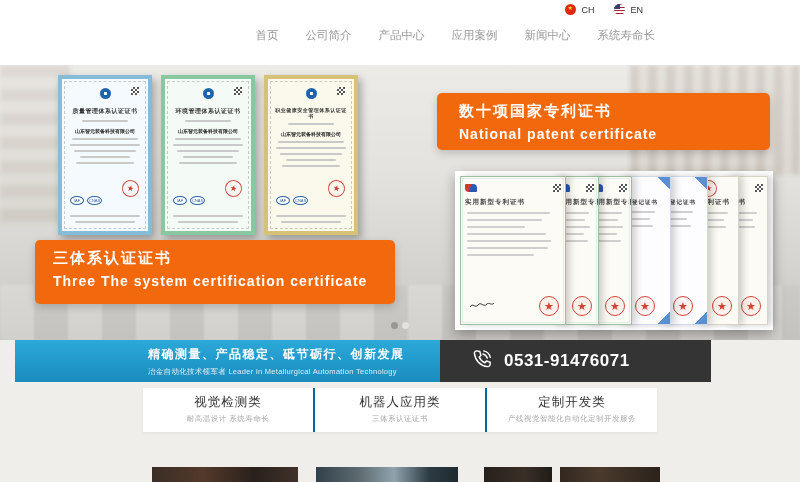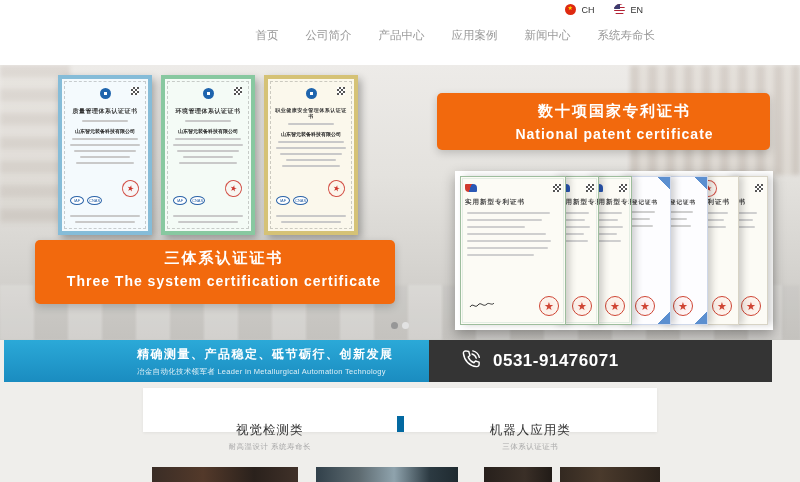--- a/index.html
+++ b/index.html
@@ -52,21 +52,21 @@
   .badge { min-width:14px; height:9px; border:1px solid #2a63a8; border-radius:50%;
            font-size:4px; color:#2a63a8; line-height:8px; text-align:center; padding:0 1px; background:#fff; }
   .cert-seal { position:absolute; right:9px; bottom:34px; width:17px; height:17px; border-radius:50%;
                border:1px solid rgba(205,55,45,.85); color:#cd372d; font-size:8px; line-height:16px;
                text-align:center; transform:rotate(12deg); background:rgba(255,235,230,.25); }
   .cert-seal::after { content:"★"; }
   .cert-foot { position:absolute; left:8px; right:8px; bottom:8px; }
 
   
   .banner { position:absolute; background:#f2690d; border-radius:5px; color:#fff;
-            box-shadow:0 3px 8px rgba(0,0,0,.18);text-align:center; }
+            box-shadow:0 3px 8px rgba(0,0,0,.18); }
   .banner-patent { left:437px; top:28px; width:333px; height:57px; padding:9px 0 0 22px; }
   .banner-cert   { left:35px;  top:175px; width:360px; height:64px; padding:9px 0 0 18px; }
   .banner-title { font-size:15px; font-weight:bold; letter-spacing:2px; }
   .banner-sub { font-size:14px; font-weight:bold; letter-spacing:1px; margin-top:5px; }
 
   
   .patent-card { position:absolute; left:455px; top:106px; width:318px; height:159px; background:#fff;
                  box-shadow:0 5px 12px rgba(0,0,0,.3); padding:5px; display:flex; align-items:stretch; }
   .pat { position:relative; height:100%; background:#fcfbf5; border:1px solid #d8d4c6;
          box-shadow:4px 0 7px rgba(0,0,0,.18); padding:6px 4px; overflow:hidden; flex:none; }
@@ -92,34 +92,34 @@
   .pat-sig { position:absolute; left:8px; bottom:10px; }
   .copy-title { margin-top:16px; text-align:center; font-size:5.5px; font-weight:bold; color:#333; letter-spacing:1px; }
 
   
   .dots { position:absolute; left:391px; top:257px; display:flex; gap:4px; }
   .dot { width:7px; height:7px; border-radius:50%; cursor:pointer; }
   .dot-active { background:#979797; }
   .dot-idle { background:#e2e2e2; }
 
   
-  .infobar { position:absolute; top:340px; left:4px; width:768px; height:42px; display:flex;justify-content:center; }
+  .infobar { position:absolute; top:340px; left:15px; width:696px; height:42px; display:flex;justify-content:center; }
   .info-left { width:425px; height:100%; background:linear-gradient(180deg,#2ba9d8,#1a8cc0);
                padding:6px 0 0 133px; }
   .slogan { font-size:12px; font-weight:bold; color:#fff; letter-spacing:1.5px; }
   .subslogan { font-size:7.5px; color:rgba(255,255,255,.85); margin-top:4px; letter-spacing:.3px; }
   .info-right { flex:1; height:100%; background:#343434; display:flex; align-items:center;
                 padding-left:30px; gap:11px; }
   .phone-number { font-size:17px; font-weight:bold; color:#fff; letter-spacing:.5px; }
 
   
   .cats { position:absolute; left:143px; top:388px; width:514px; height:44px; background:#fff;
           display:flex; box-shadow:0 1px 3px rgba(0,0,0,.06); }
-  .cat { flex:1; text-align:center; padding-top:6px; cursor:pointer;margin-top:28px; }
-  .cat + .cat { border-left:7px solid #0369a1; }
+  .cat { flex:1; text-align:center; padding-top:6px; cursor:pointer; }
+  .cat + .cat { border-left:2px solid #0369a1; }
   .cat-title { font-size:12.5px; color:#333; letter-spacing:1px; }
   .cat-desc { font-size:7.5px; color:#aaa; margin-top:3px; letter-spacing:.5px; }
 
   
   .thumb { position:absolute; top:467px; height:30px; }
   .thumb-1 { left:152px; width:146px; background:linear-gradient(90deg,#3a2d26,#53392a 35%,#2a211c 70%,#403129); }
   .thumb-2 { left:316px; width:142px; background:linear-gradient(90deg,#31404a,#5d6a70 30%,#8fa3ad 55%,#2c3a42 80%,#1f2a30); }
   .thumb-3 { left:484px; width:68px; background:linear-gradient(90deg,#27201c,#3a2f27 60%,#211b17); }
   .thumb-4 { left:560px; width:100px; background:linear-gradient(90deg,#332921,#4a3a2c 40%,#2b221b); }
 </style>
@@ -351,20 +351,24 @@
 
   <div class="cats">
     <div class="cat">
       <div class="cat-title">视觉检测类</div>
       <div class="cat-desc">耐高温设计 系统寿命长</div>
     </div>
     <div class="cat">
       <div class="cat-title">机器人应用类</div>
       <div class="cat-desc">三体系认证证书</div>
     </div>
+    <div class="cat">
+      <div class="cat-title">定制开发类</div>
+      <div class="cat-desc">产线视觉智能化自动化定制开发服务</div>
+    </div>
   </div>
 
   <div class="thumb thumb-1"></div>
   <div class="thumb thumb-2"></div>
   <div class="thumb thumb-3"></div>
   <div class="thumb thumb-4"></div>
 
 </div>
 
 </body></html>

